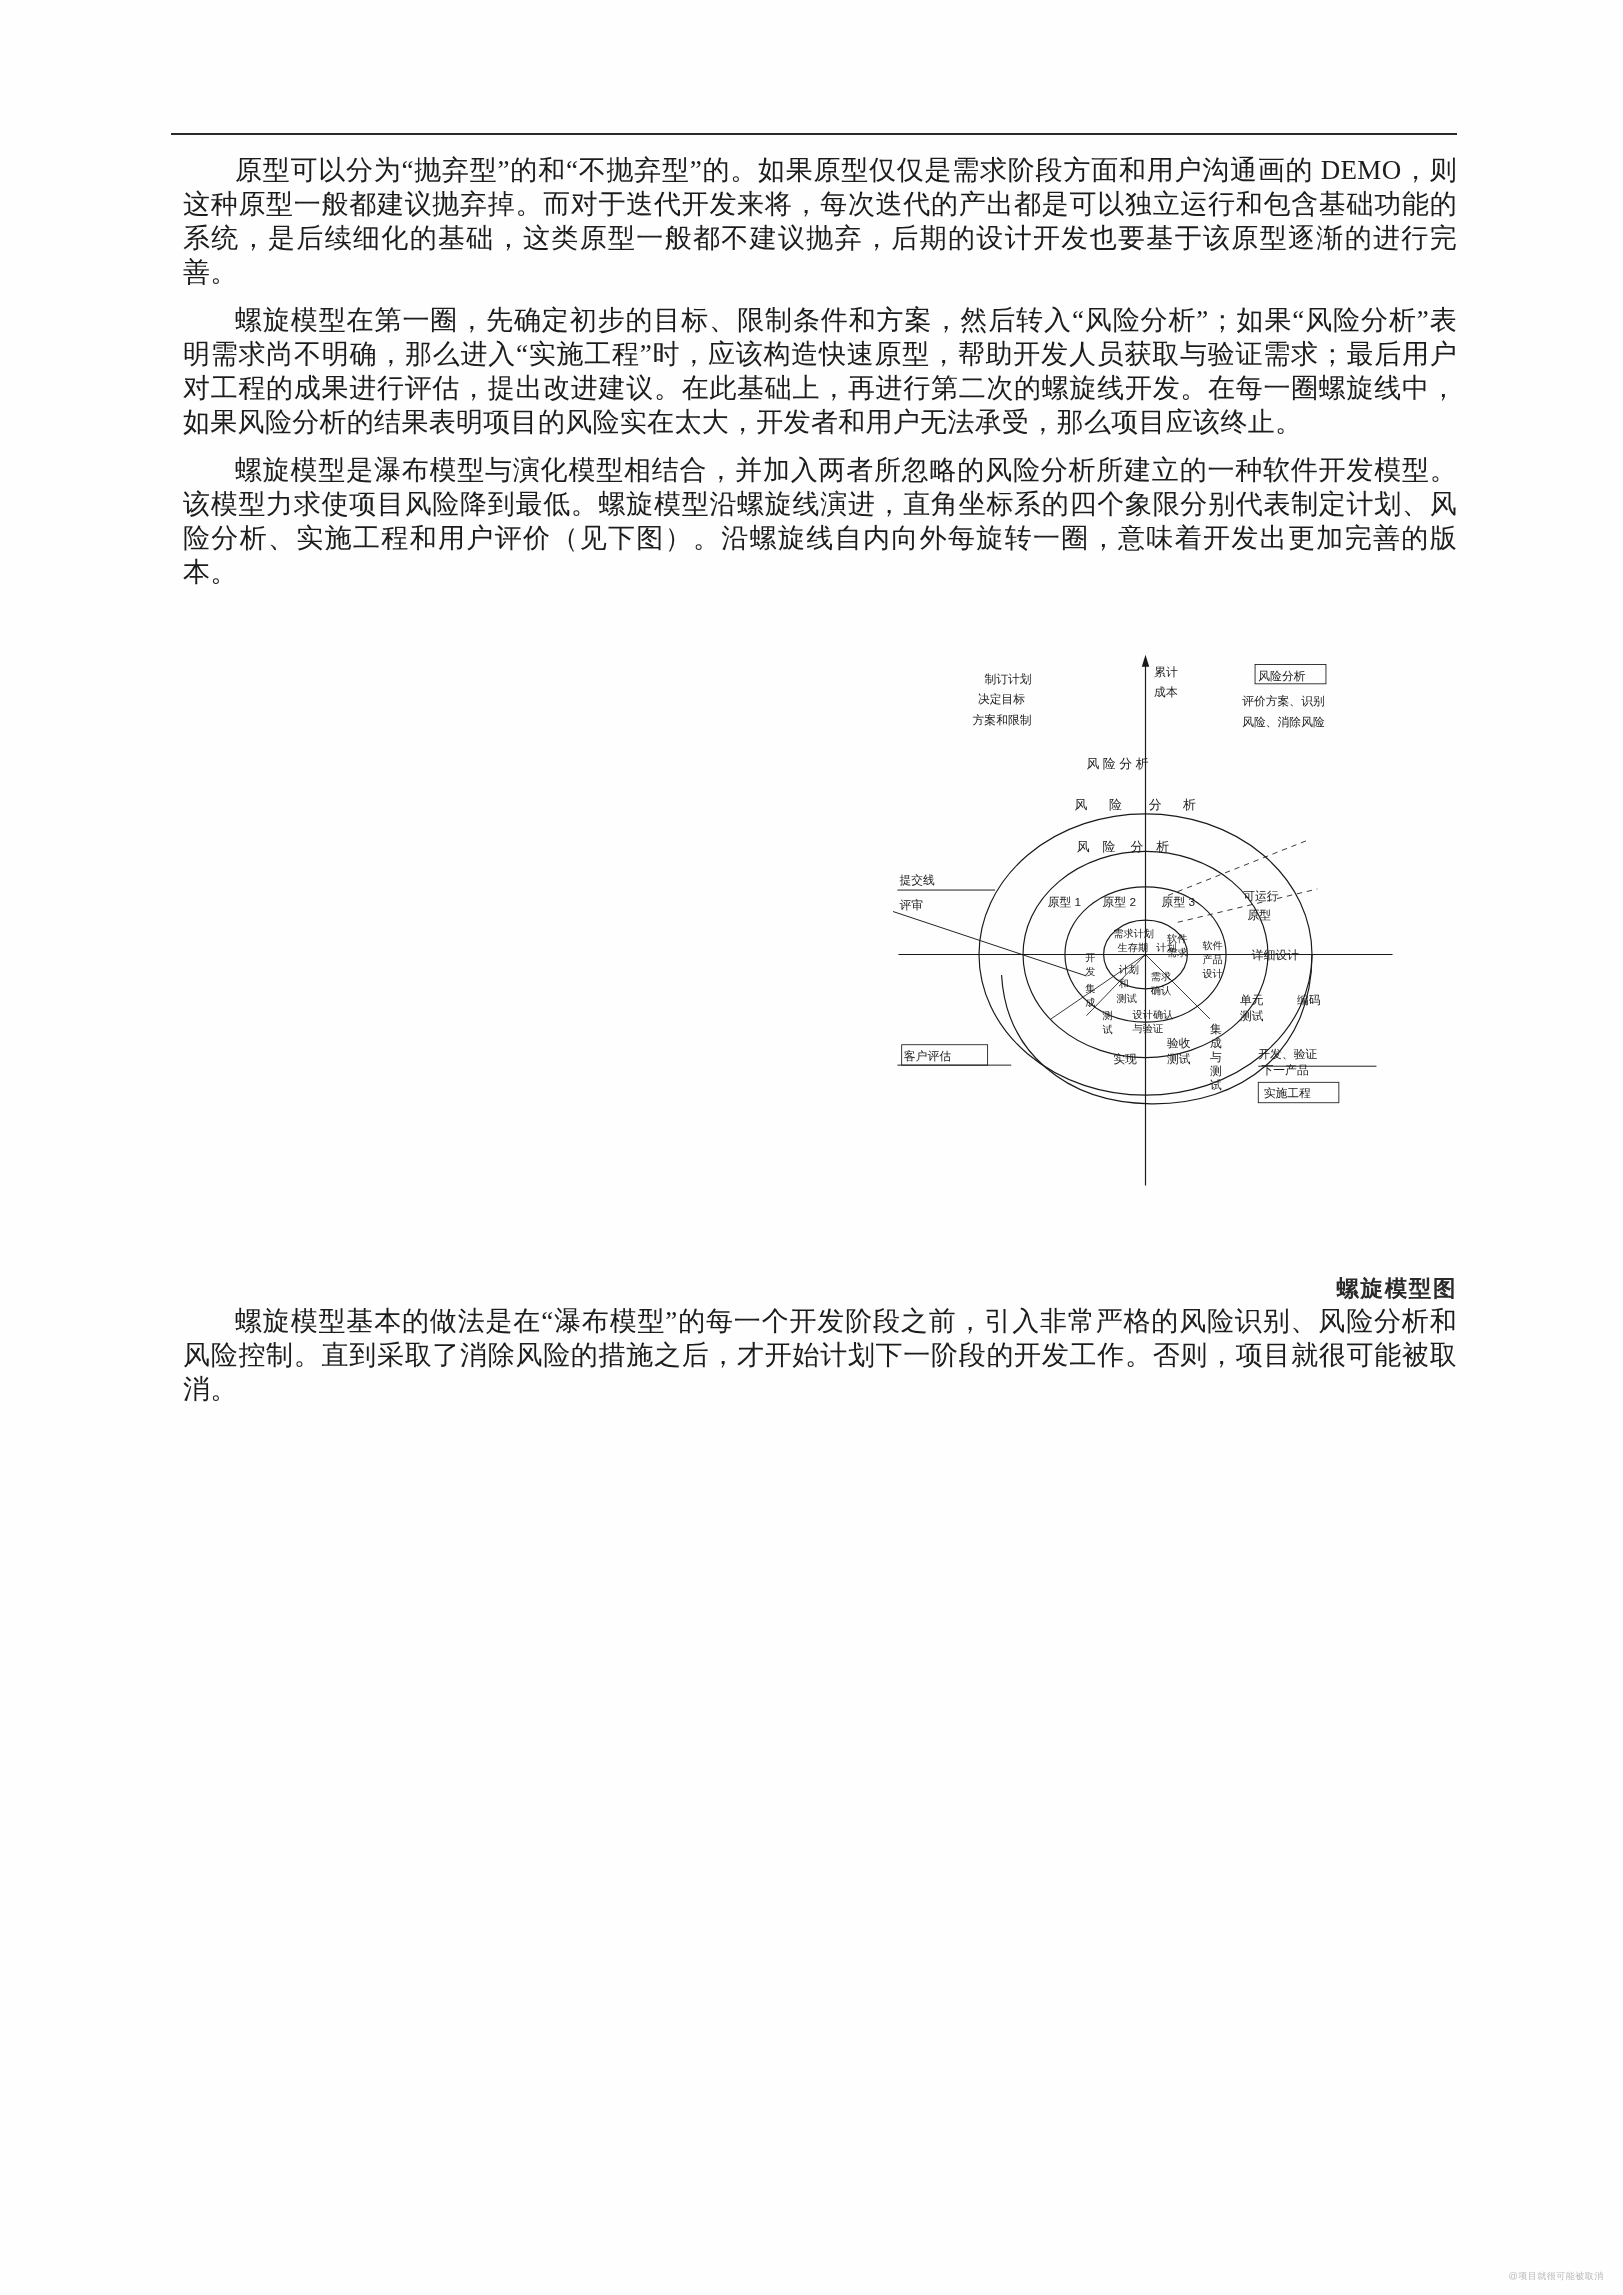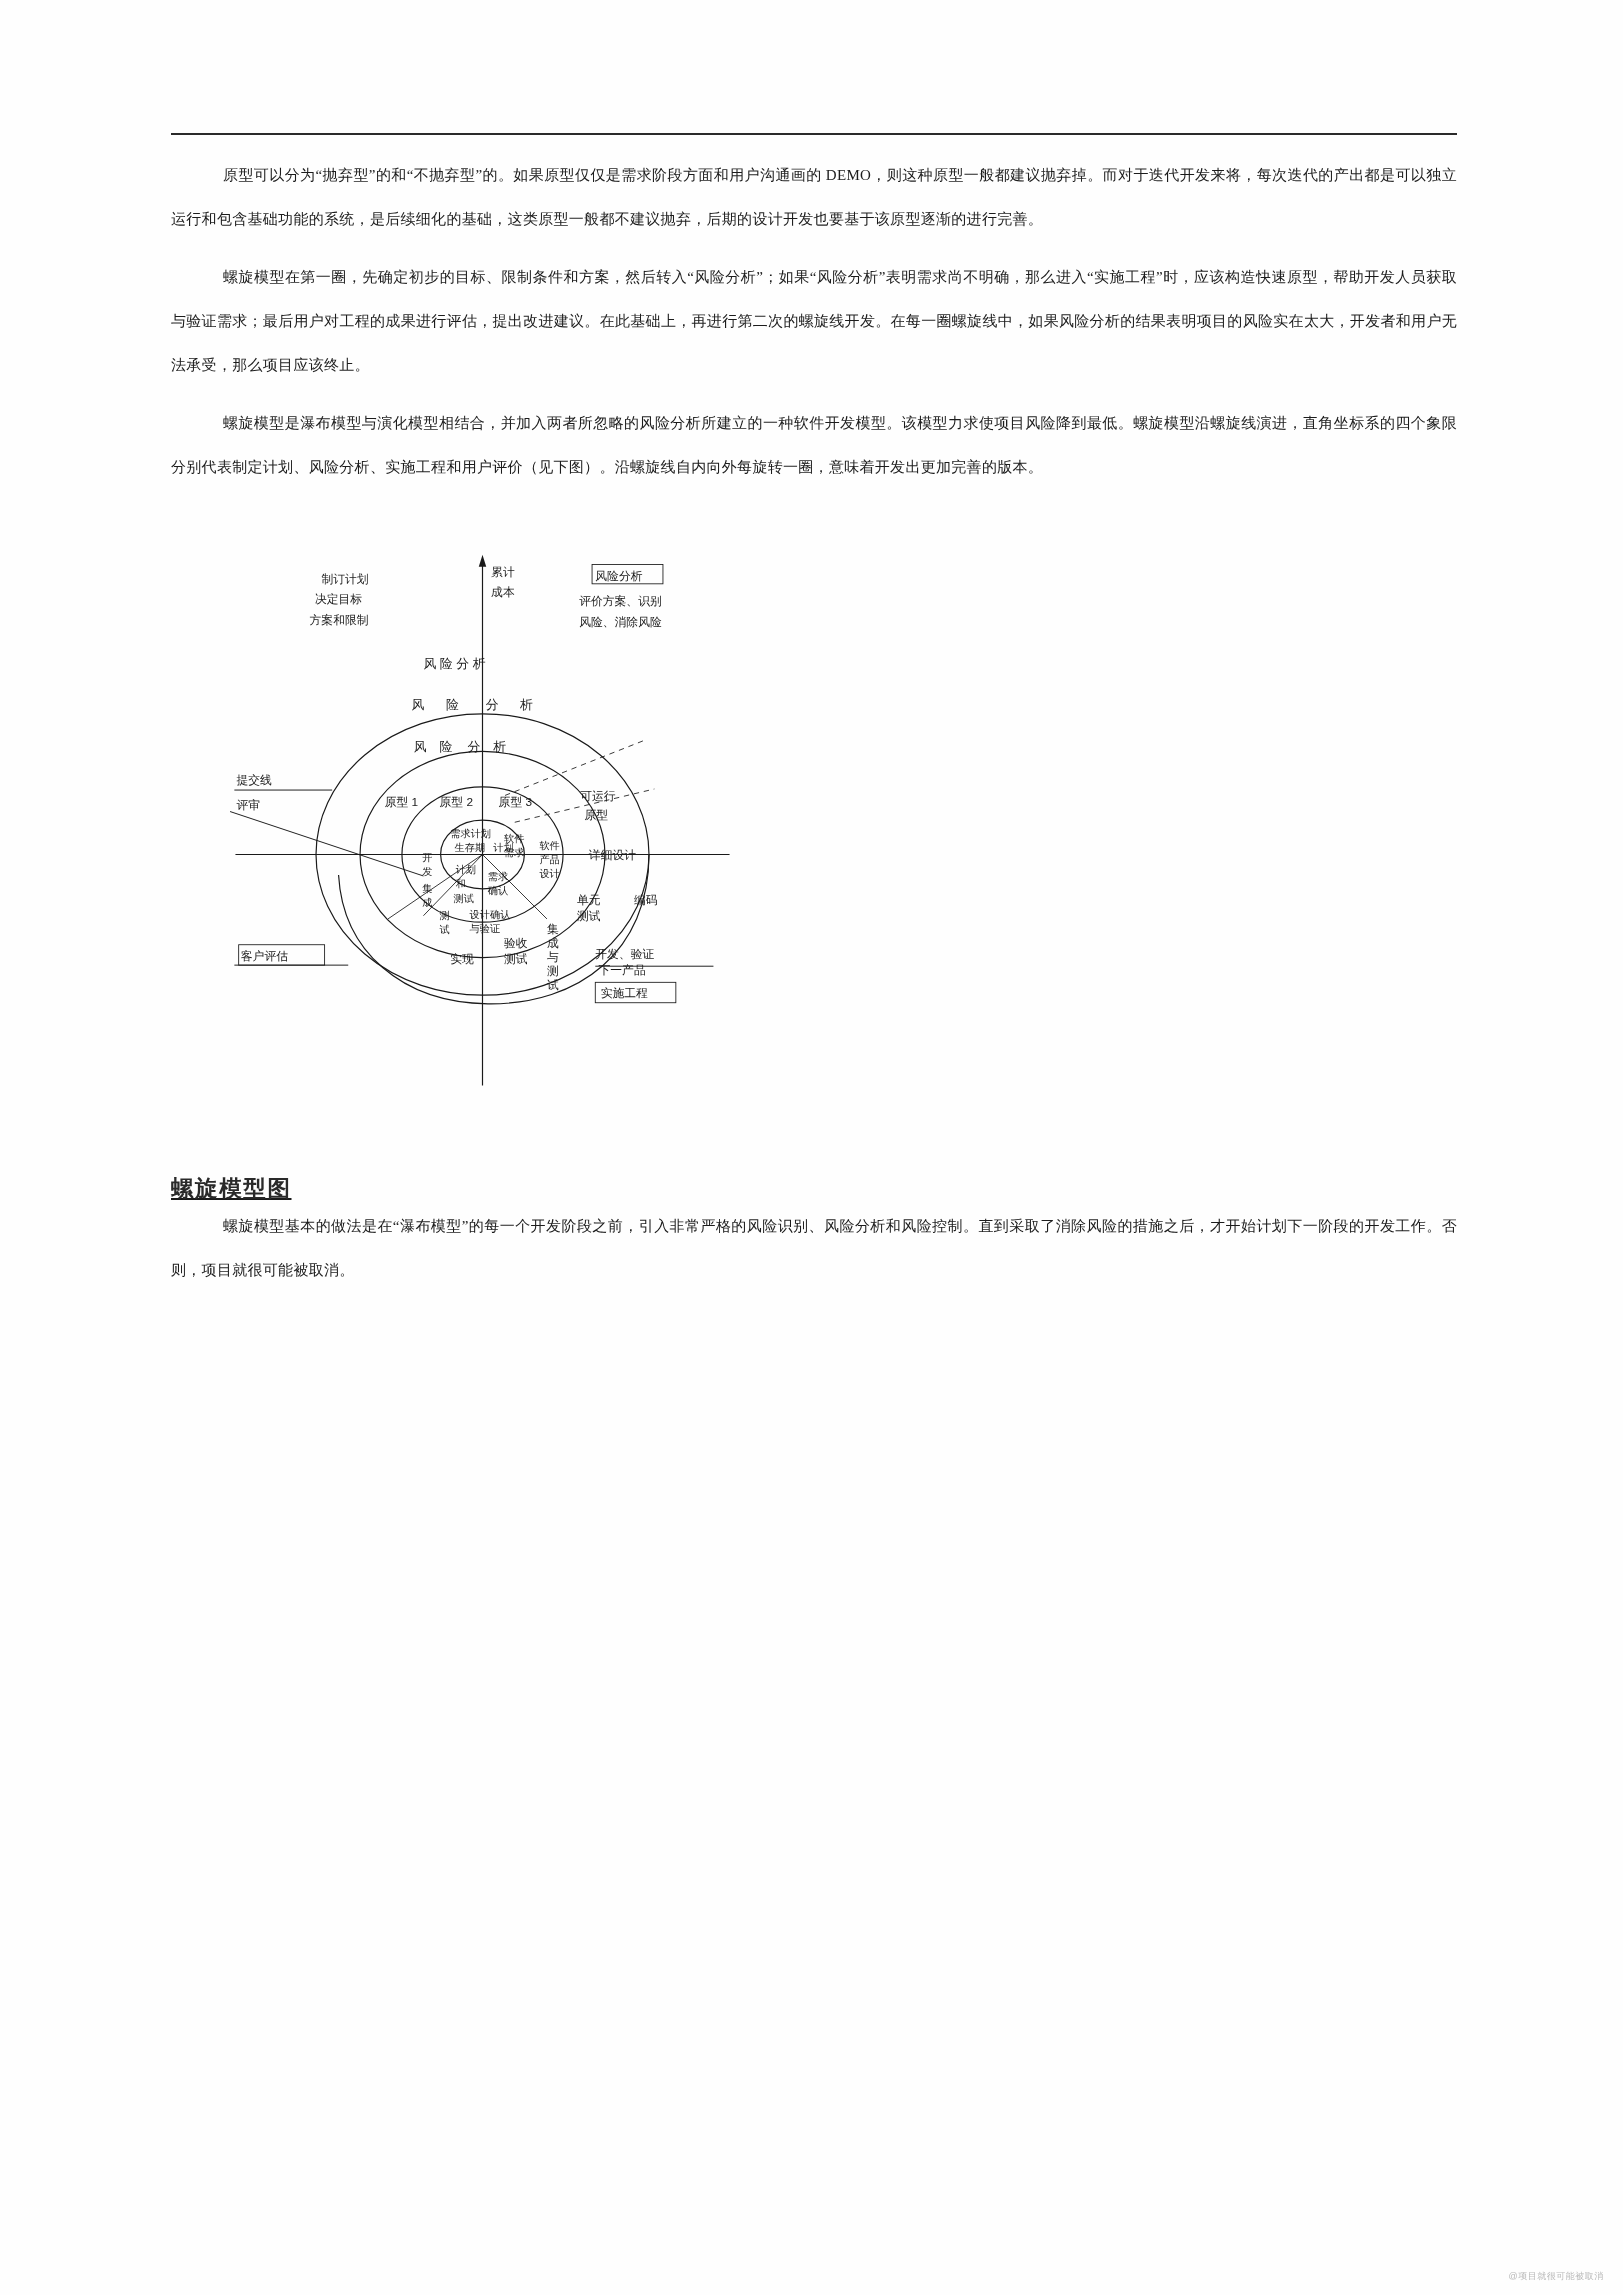--- a/index.html
+++ b/index.html
@@ -30,23 +30,23 @@
     height: 1.6px;
     background: #2a2a2a;
   }
   .content {
     position: absolute;
     left: 171px;
     top: 153px;
     width: 1286px;
   }
   p.para {
-    margin: 0 0 0 0;
-    font-size: 15px;
-    line-height: 44px;
+    margin: 0 0 0 12px;
+    font-size: 27px;
+    line-height: 34px;
     letter-spacing: 0.3px;
     text-align: justify;
     text-justify: inter-character;
     text-indent: 52px;
     color: #1c1c1c;
     font-family: "Liberation Serif", serif;
   }
   p.para + p.para { margin-top: 14px; }
 
   h2.heading {
@@ -60,22 +60,21 @@
   h2.heading .num {
     font-family: "Liberation Mono", monospace;
     font-weight: bold;
     margin-right: 14px;
     letter-spacing: 0px;
   }
 
   .figure-wrap {
     margin-top: 54px;
     width: 100%;
-    text-align: left;
-    text-decoration: underline;
+    text-align: right;
   }
   .figure-box {
     display: inline-block;
     position: relative;
     width: 623px;
     height: 623px;
   }
   .figure-caption {
     margin-top: 5.4px;
     font-size: 22.5px;

